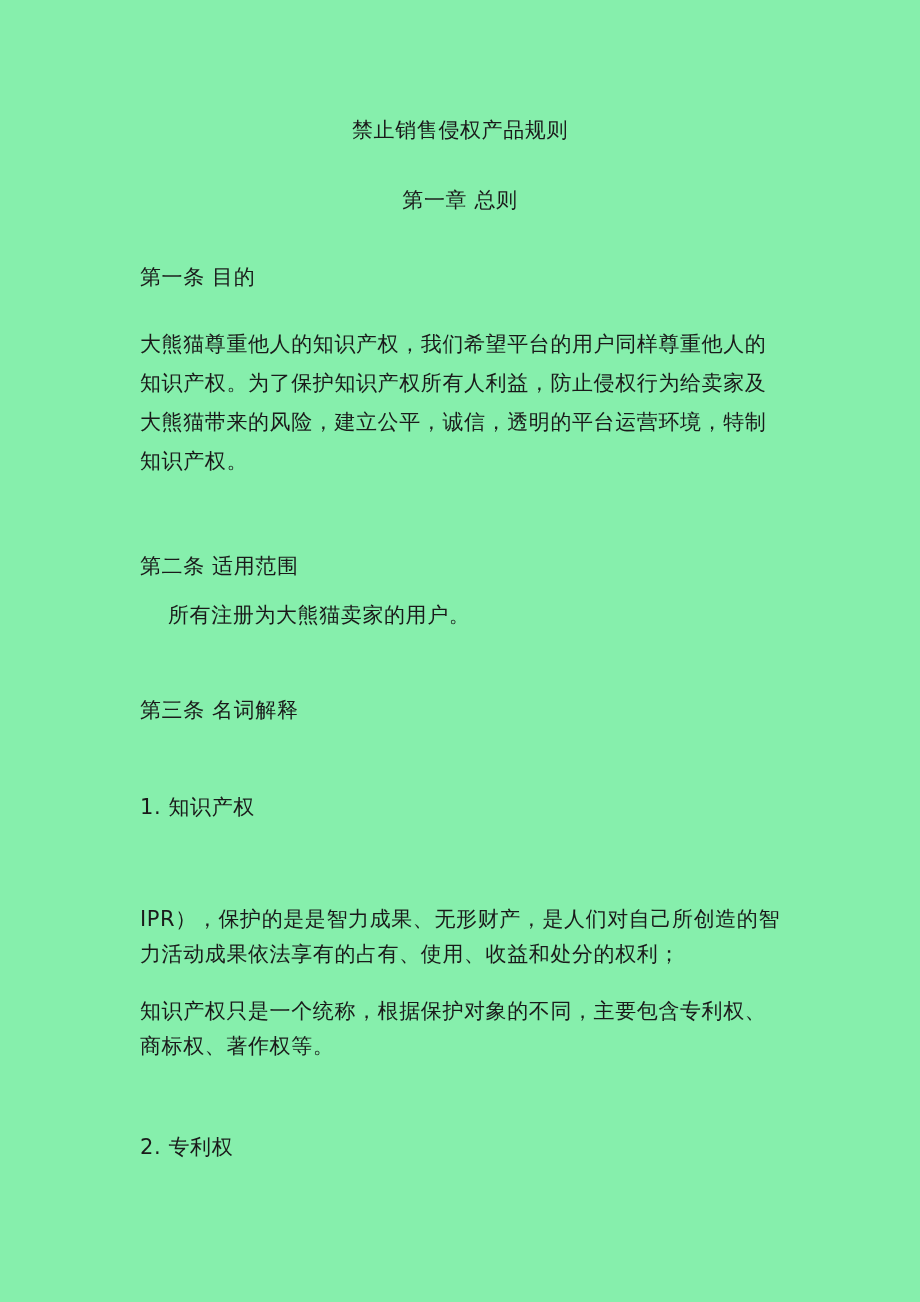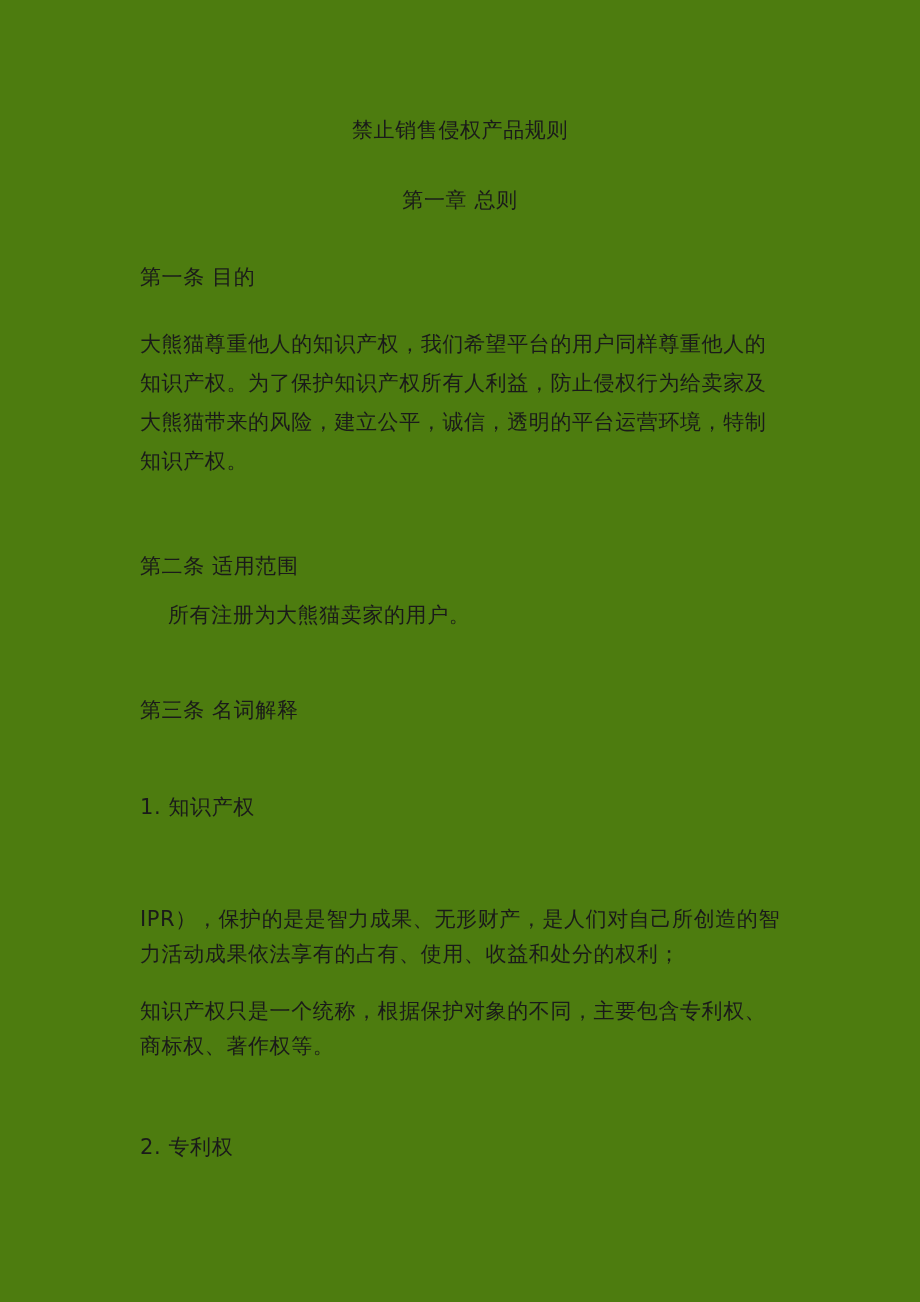--- a/index.html
+++ b/index.html
@@ -13,21 +13,21 @@
       position: relative;
       overflow: hidden;
       font-family: "DejaVu Sans", "Liberation Sans", sans-serif;
       color: #1a1a1a;
     }
     .page {
       position: absolute;
       left: 0; top: 0;
       width: 920px;
       height: 1302px;
-      background: #4d7c0f;
+      background: #86efac;
     }
     .line {
       position: absolute;
       left: 140px;
       font-size: 21px;
       line-height: 26px;
       white-space: nowrap;
       letter-spacing: 0.6px;
       font-weight: normal;
     }

